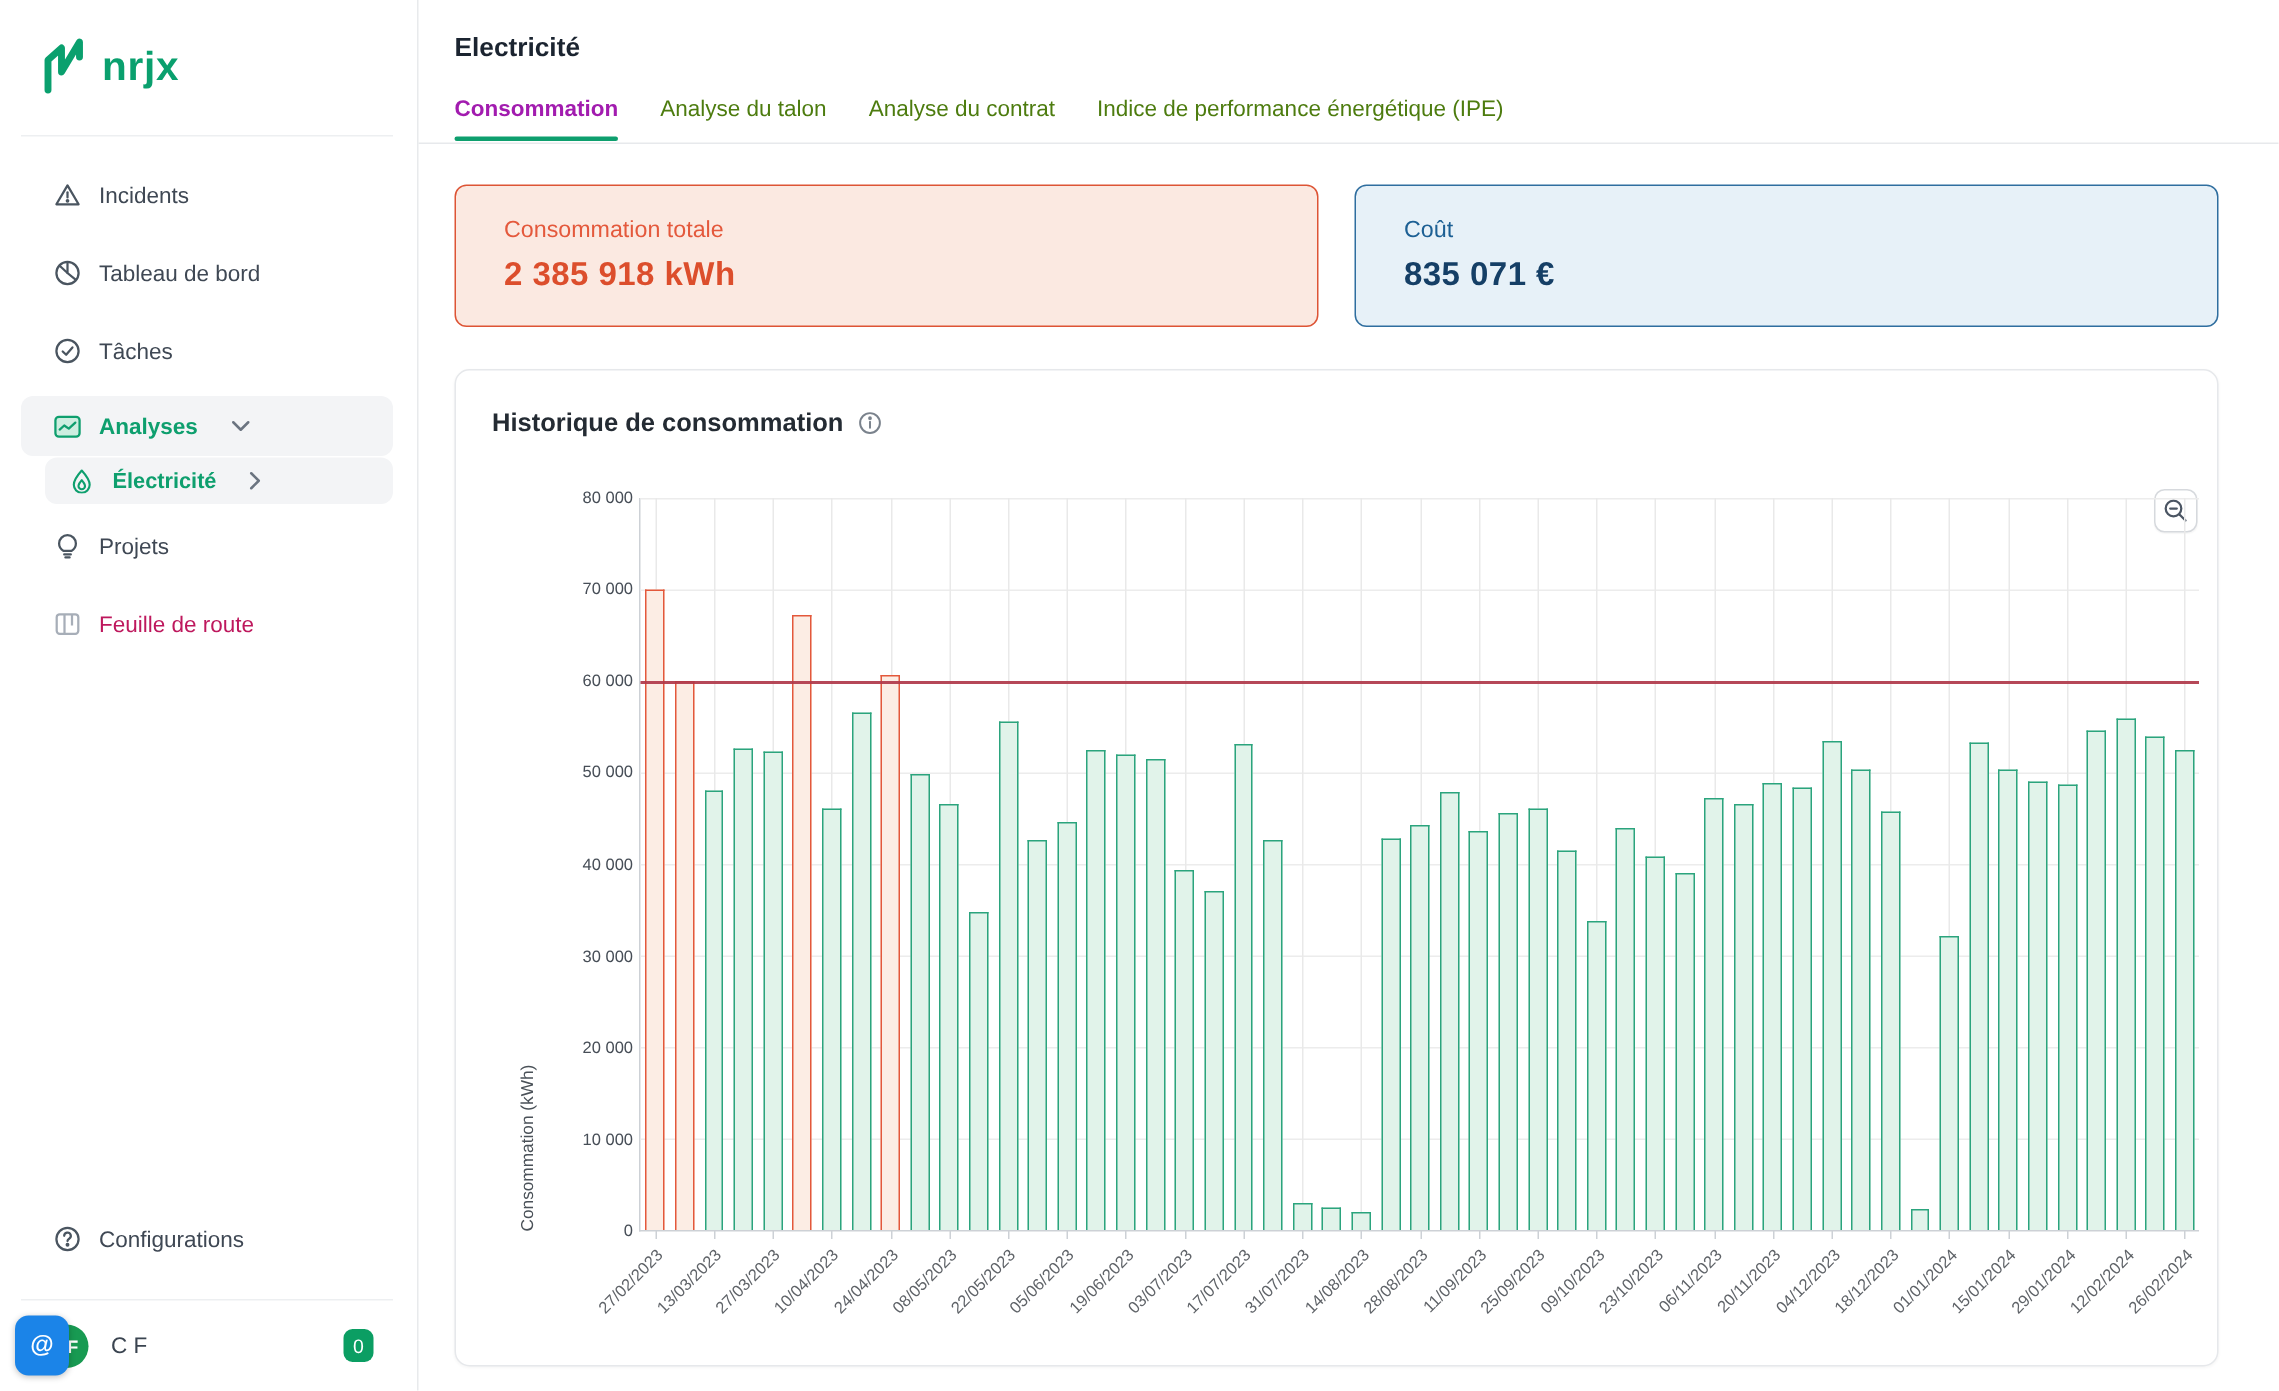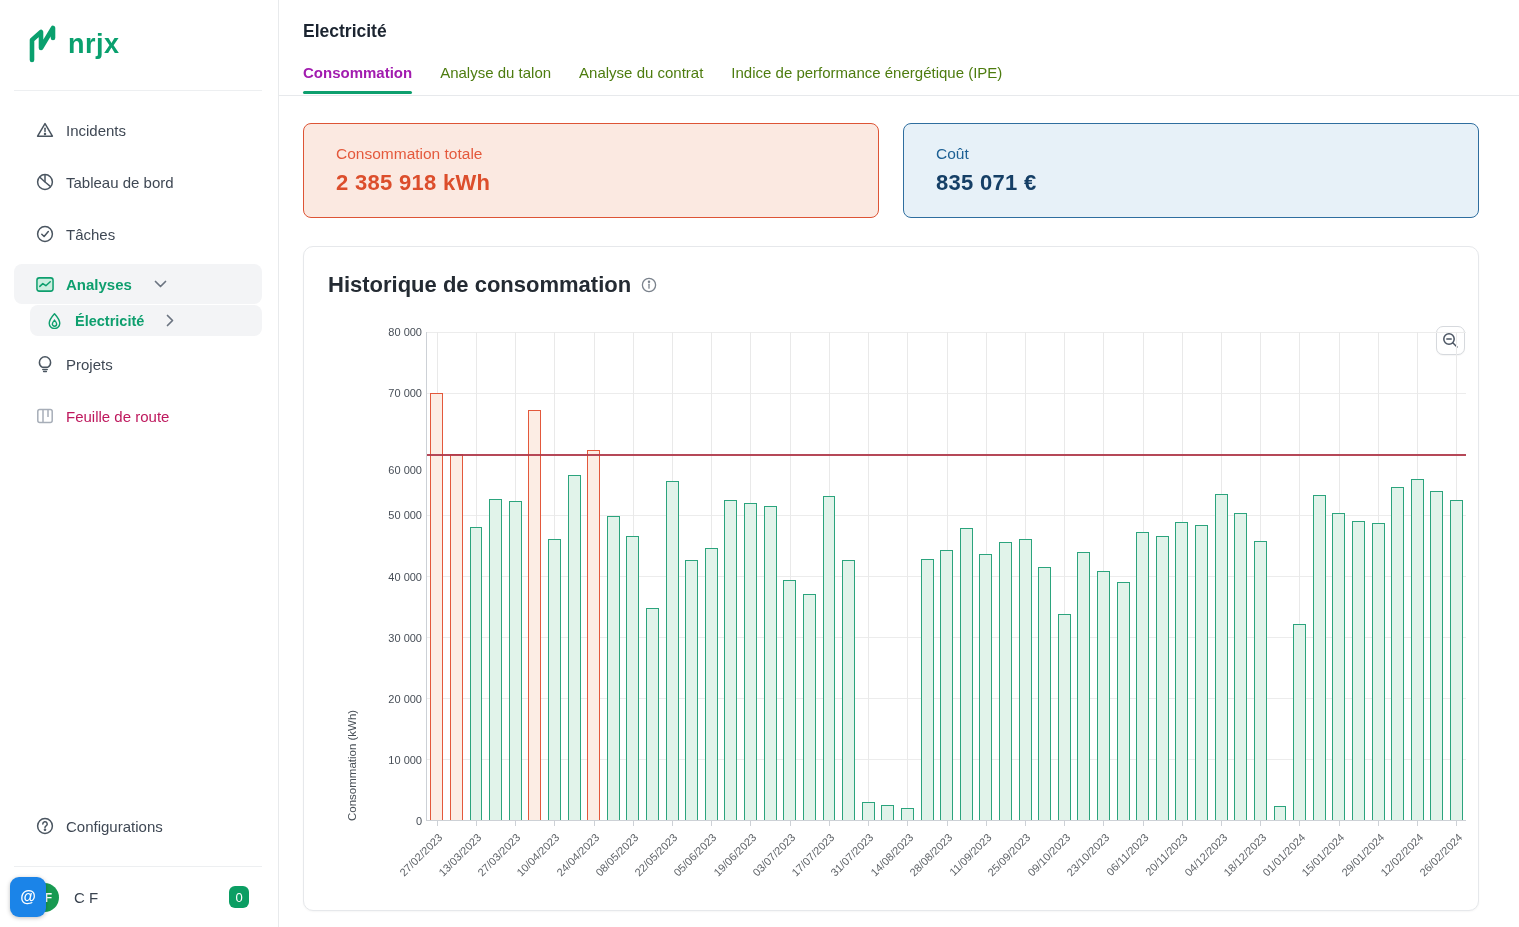--- a/index.html
+++ b/index.html
@@ -50,21 +50,21 @@
   .card .c-value { font-size:22px; font-weight:bold; margin-top:7px; letter-spacing:0.3px; }
   .card.orange .c-label { color:#e4593c; }
   .card.orange .c-value { color:#dc4e2c; }
   .card.blue .c-label { color:#1d6094; }
   .card.blue .c-value { color:#153f66; }
 
   
   .chart-card { position:absolute; left:24px; top:246px; width:1176px; height:665px;
     border:1px solid #e6e8eb; border-radius:10px; background:#fff; box-shadow:0 1px 2px rgba(0,0,0,.04); }
   .chart-title-row { position:absolute; left:24px; top:25px; display:flex; align-items:center; gap:10px; }
-  .chart-title { font-size:22px; font-weight:600; color:#242b33;text-align:right; }
+  .chart-title { font-size:17px; font-weight:600; color:#242b33;text-align:right; }
   .zoom-btn { position:absolute; top:79px; right:13px; width:29px; height:29px; border-radius:7px;
     border:1px solid #d6d9dd; background:#fff; display:flex; align-items:center; justify-content:center;
     cursor:pointer; box-shadow:0 1px 1px rgba(0,0,0,.04); }
 
   .plot { position:absolute; left:122px; top:85px; width:1040px; height:489px;
     border-left:1px solid #cdd1d6; border-bottom:1px solid #cdd1d6; }
   .hline { position:absolute; left:0; right:0; height:1px; background:#ececec; }
   .vline { position:absolute; top:0; bottom:0; width:1px; background:#e9e9e9; }
   .xtick { position:absolute; bottom:-6px; width:1px; height:6px; background:#cdd1d6; }
   .bars { position:absolute; left:0; right:0; top:0; bottom:0; display:flex; align-items:flex-end; z-index:2; }
@@ -237,21 +237,21 @@
     </div>
 
     <div class="ytitle">Consommation (kWh)</div>
     <div class="ylabels" id="ylabels">
         <div class="yl" style="top: 100%;">0</div>
         <div class="yl" style="top: 87.5%;">10 000</div>
         <div class="yl" style="top: 75%; text-align: right;">20 000</div>
         <div class="yl" style="top: 62.5%;">30 000</div>
         <div class="yl" style="top: 50%;">40 000</div>
         <div class="yl" style="top: 37.5%;">50 000</div>
-        <div class="yl" style="top: 25%; margin-top: 16px;">60 000</div>
+        <div class="yl" style="top: 25%;">60 000</div>
         <div class="yl" style="top: 12.5%;">70 000</div>
         <div class="yl" style="top: 0%;">80 000</div>
       </div>
     <div class="plot" id="plot">
         <div class="hline" style="top: 87.5%;"></div>
         <div class="hline" style="top: 75%;"></div>
         <div class="hline" style="top: 62.5%;"></div>
         <div class="hline" style="top: 50%;"></div>
         <div class="hline" style="top: 37.5%;"></div>
         <div class="hline" style="top: 25%;"></div>

